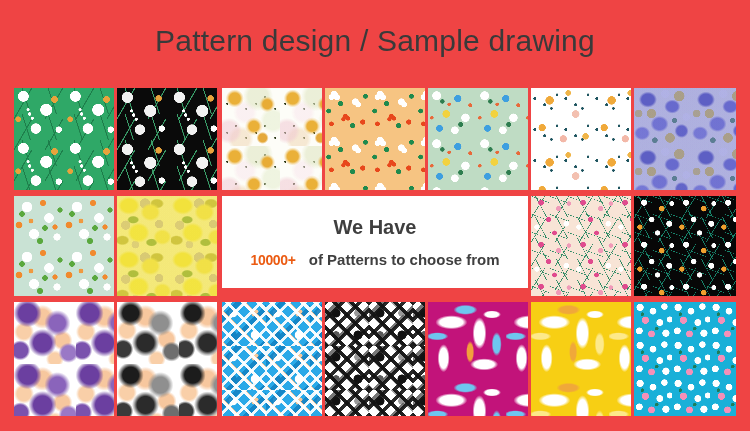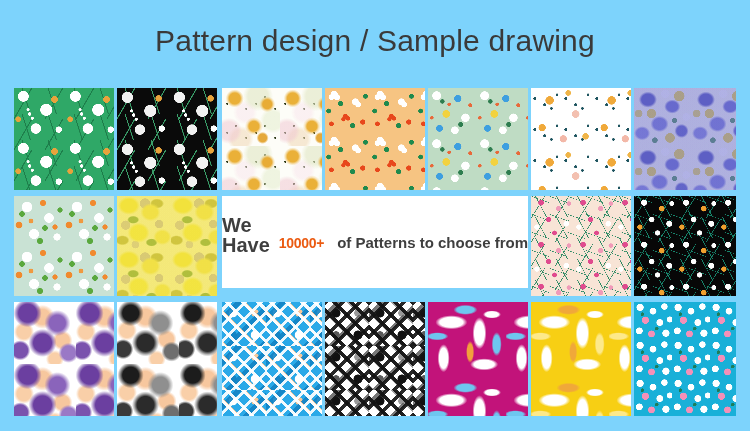--- a/index.html
+++ b/index.html
@@ -1,37 +1,37 @@
 <!DOCTYPE html>
 <html><head>
 <meta charset="utf-8">
 <style>
   html,body{margin:0;padding:0;}
   body{
     width:750px;height:431px;background:#ffffff;
     font-family:"Liberation Sans","DejaVu Sans",sans-serif;
     overflow:hidden;position:relative;
   }
-  .banner{position:relative;width:750px;height:431px;background:#7dd3fc;}
+  .banner{position:relative;width:750px;height:431px;background:#ef4444;}
 
   .title{
     position:absolute;left:0;top:24px;width:750px;text-align:center;
     font-size:30px;color:#3a3a3a;font-weight:400;letter-spacing:0.2px;
     white-space:nowrap;
   }
 
   .grid{position:absolute;left:14px;top:88px;width:722px;height:330px;}
 
   .tile{position:absolute;overflow:hidden;background:#fff;}
 
   
   .center-panel{
     position:absolute;left:222px;top:196px;width:306px;height:92px;
     background:#ffffff;z-index:6;
-    display:flex;flex-direction:row;align-items:center;justify-content:center;
+    display:flex;flex-direction:column;align-items:center;justify-content:center;
   }
   .ch-line1{font-size:20px;color:#3f3f3f;font-weight:600;line-height:1;margin-bottom:14px;}
   .ch-line2{display:flex;align-items:baseline;justify-content:center;white-space:nowrap;}
   .ch-count{font-size:14px;color:#eb5b12;font-weight:700;letter-spacing:-0.3px;}
   .ch-rest{font-size:15px;color:#3f3f3f;font-weight:600;margin-left:13px;}
 
   
 
   
   .p{width:100%;height:100%;position:relative;}

